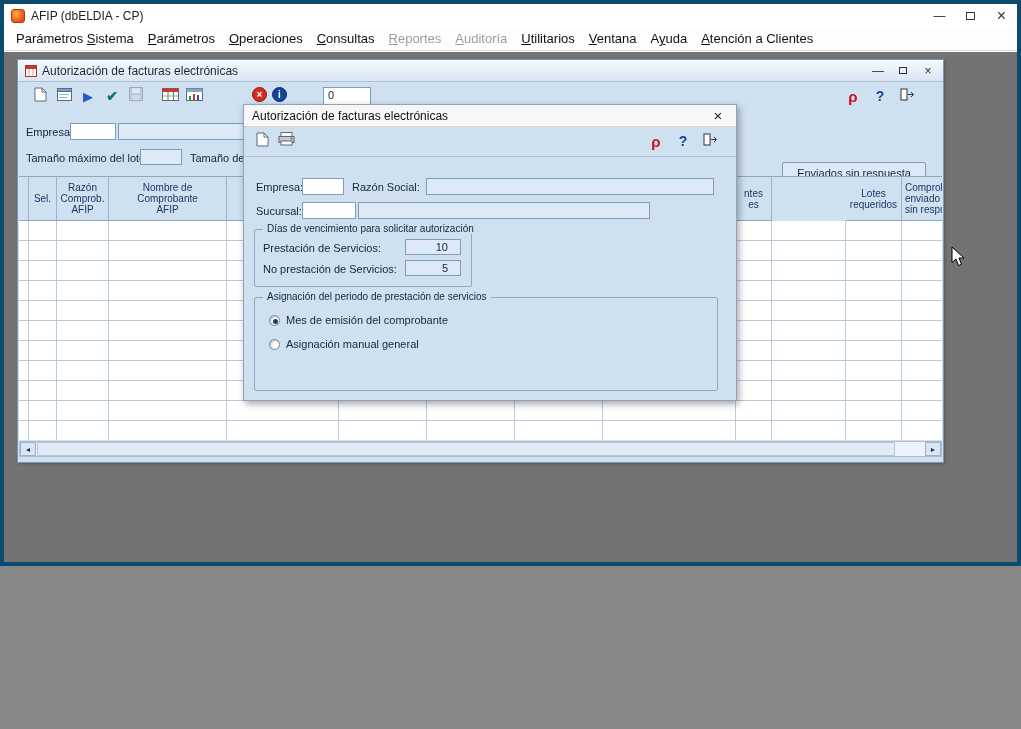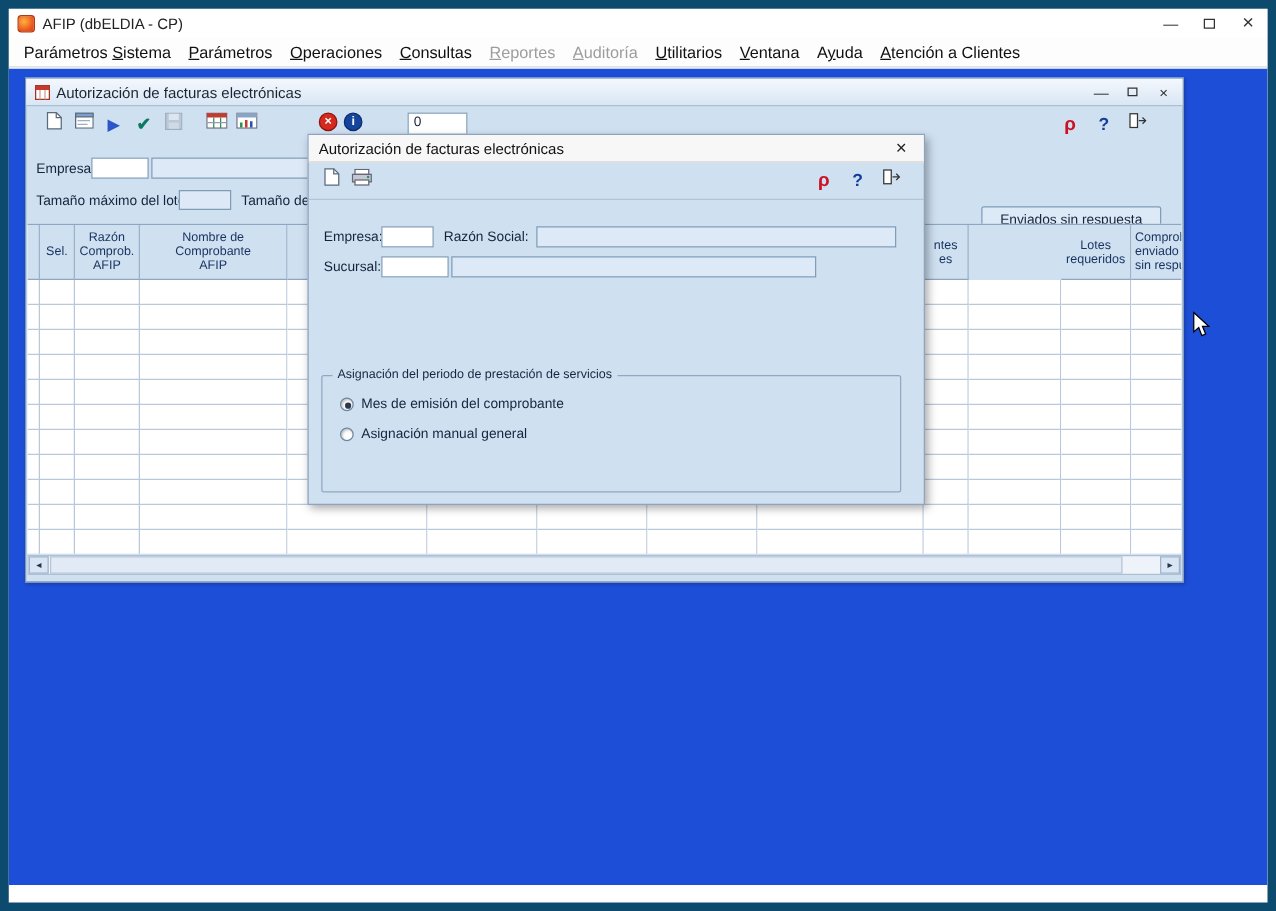--- a/index.html
+++ b/index.html
@@ -1,36 +1,36 @@
 <!DOCTYPE html>
 <html><head>
 <meta charset="utf-8">
 <style>
   html,body{margin:0;padding:0;background:#888;}
   *{box-sizing:border-box;}
-  .screen{position:relative;width:1021px;height:729px;background:#fff;border:7px solid #0c4a6e;
+  .screen{position:relative;width:1021px;height:566px;background:#fff;border:4px solid #0c4a6e;
           overflow:hidden;font-family:"Liberation Sans",sans-serif;padding-left:43px;}
   
   .titlebar{position:absolute;left:0;top:0;right:0;height:23px;background:#fff;display:flex;
             align-items:center;padding-left:7px;}
   .app-icon{width:14px;height:14px;border-radius:3px;display:inline-block;
             background:radial-gradient(circle at 35% 35%, #ffb23e, #e84e1b 72%);border:1px solid #b33a10;}
   .title-text{font-size:12px;color:#222;margin-left:6px;}
   .win-btns{margin-left:auto;display:flex;height:100%;}
   .win-btn{width:31px;display:flex;align-items:center;justify-content:center;font-size:12px;color:#333;}
   .maxbox{width:9px;height:8px;border:1px solid #333;display:inline-block;}
   .closex{font-size:16px;line-height:10px;}
   
   .menubar{position:absolute;left:0;top:23px;right:0;height:24px;background:#fdfdfd;
            border-bottom:1px solid #d4dae0;display:flex;align-items:center;padding-left:5px;
            font-size:13px;color:#111;}
   .menu-item{padding:2px 7px;white-space:nowrap;}
   .menu-item.disabled{color:#9d9d9d;}
   
-  .mdi{position:absolute;left:0;top:48px;right:0;height:653px;background:#1d4ed8;}
+  .mdi{position:absolute;left:0;top:48px;right:0;height:653px;background:#737373;}
   
   .child{position:absolute;left:13px;top:7px;width:927px;height:404px;background:#cfe0f1;
          border:1px solid #7e97b5;box-shadow:1px 1px 3px rgba(0,0,0,.25);z-index:1;}
   .child-titlebar{position:absolute;left:0;top:0;right:0;height:22px;
         background:linear-gradient(#f4f8fd,#d9e6f4);border-bottom:1px solid #aebfd4;
         display:flex;align-items:center;padding:0 7px;font-size:12px;color:#1b2536;}
   .cw-icon{margin-right:5px;display:inline-flex;}
   .cw-btns{margin-left:auto;display:flex;gap:9px;align-items:center;color:#333;}
   .cw-btn{width:16px;text-align:center;font-size:12px;display:flex;align-items:center;justify-content:center;}
   .maxbox-sm{width:8px;height:7px;border:1px solid #333;display:inline-block;}
@@ -499,20 +499,27 @@
 
       <span class="flabel" style="left:12px;top:76px;">Empresa:</span>
       <div class="field" style="left:58px;top:73px;width:42px;height:17px;"></div>
       <span class="flabel" style="left:108px;top:76px;">Razón Social:</span>
       <div class="field dis" style="left:182px;top:73px;width:288px;height:17px;"></div>
 
       <span class="flabel" style="left:12px;top:100px;">Sucursal:</span>
       <div class="field" style="left:58px;top:97px;width:54px;height:17px;"></div>
       <div class="field dis" style="left:114px;top:97px;width:292px;height:17px;"></div>
 
+      <div class="gbox" style="left:10px;top:124px;width:218px;height:58px;">
+        <span class="gtitle">Días de vencimiento para solicitar autorización</span>
+        <span class="flabel" style="left:8px;top:12px;">Prestación de Servicios:</span>
+        <div class="field dis num" style="left:150px;top:9px;width:56px;height:16px;">10</div>
+        <span class="flabel" style="left:8px;top:33px;">No prestación de Servicios:</span>
+        <div class="field dis num" style="left:150px;top:30px;width:56px;height:16px;">5</div>
+      </div>
 
       <div class="gbox" style="left:10px;top:192px;width:464px;height:94px;">
         <span class="gtitle">Asignación del periodo de prestación de servicios</span>
         <div class="radio sel" style="left:14px;top:16px;">
           <span class="rdot"></span>
           <span>Mes de emisión del comprobante</span>
         </div>
         <div class="radio" style="left:14px;top:40px;">
           <span class="rdot"></span>
           <span>Asignación manual general</span>

